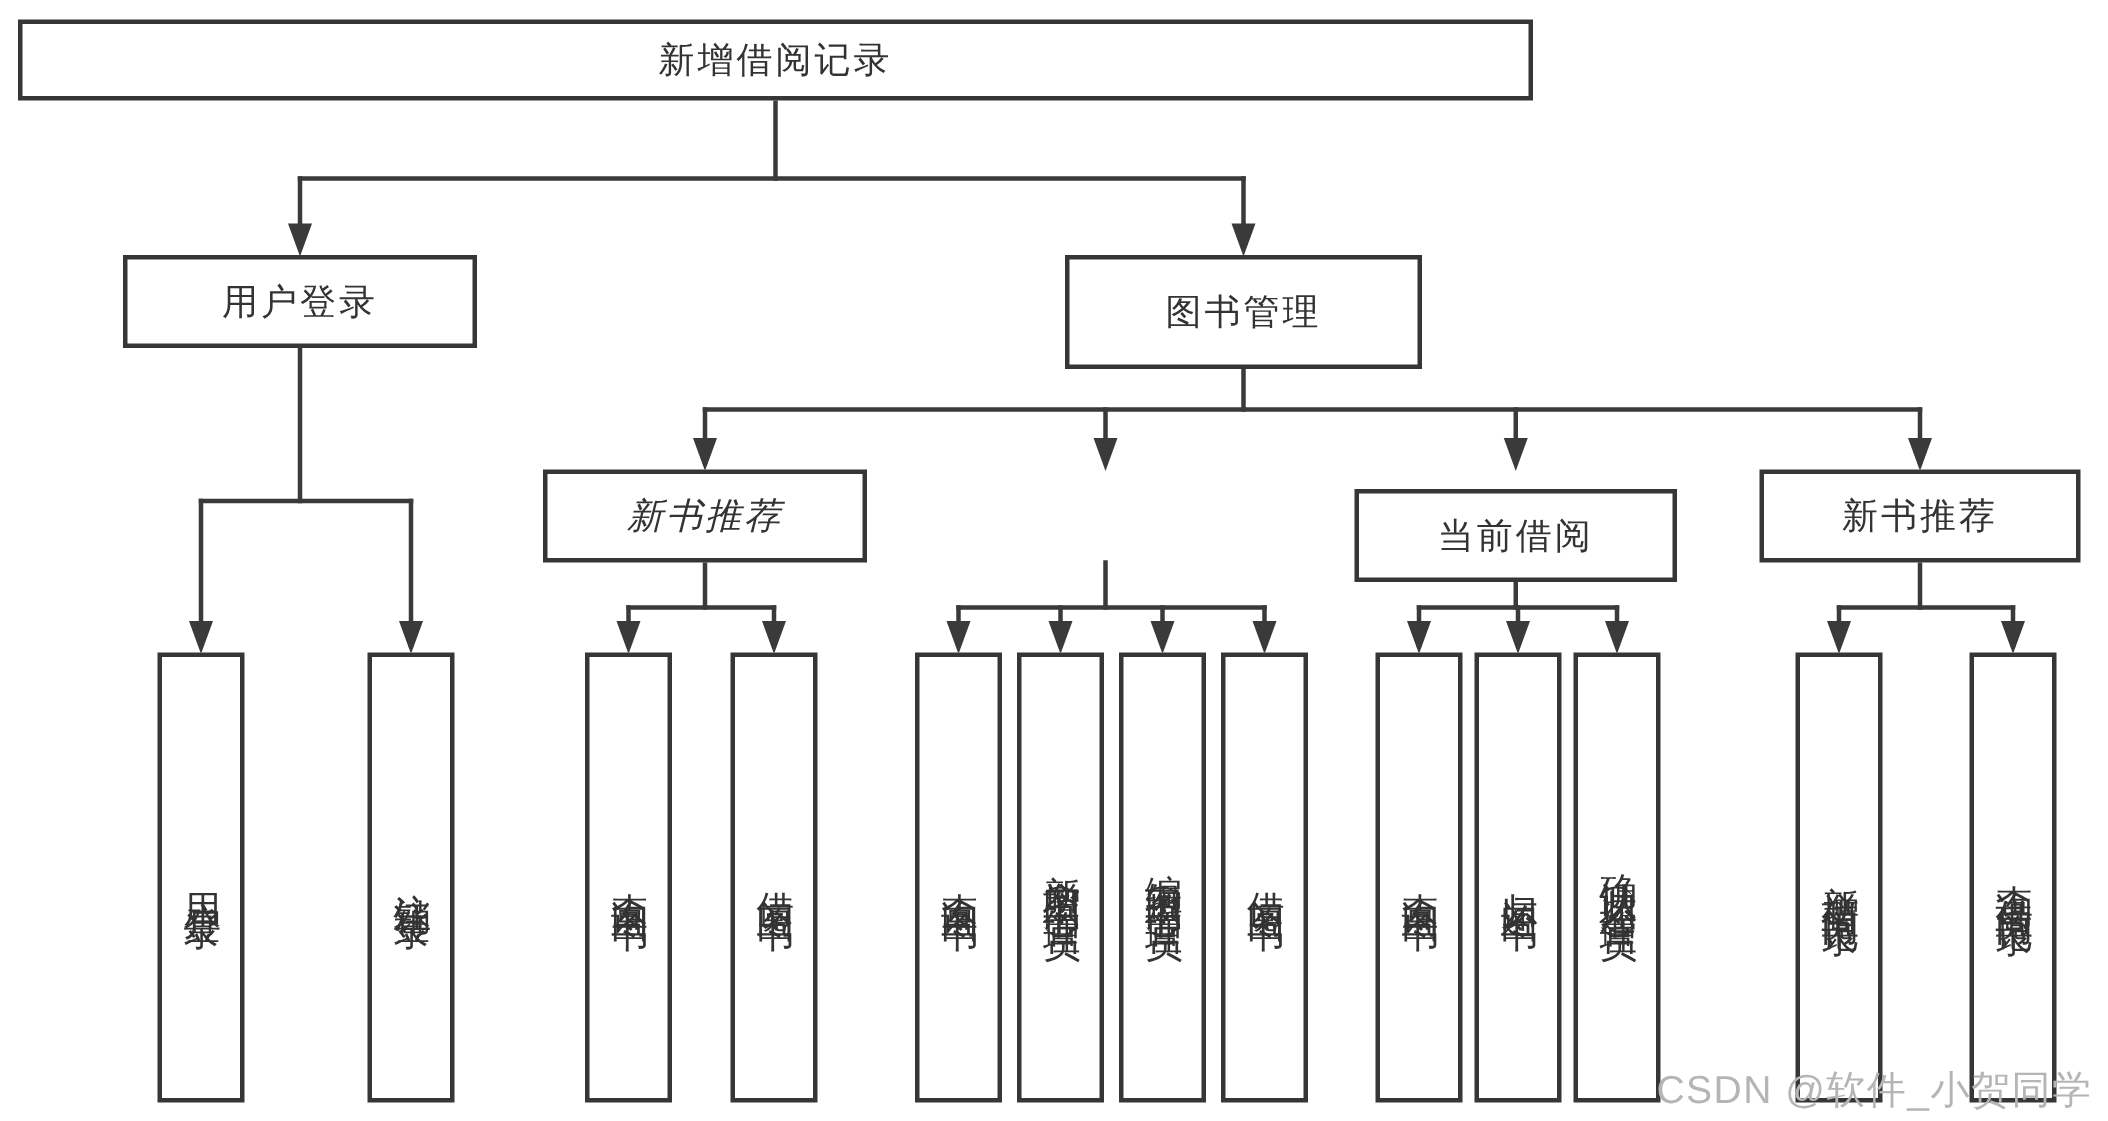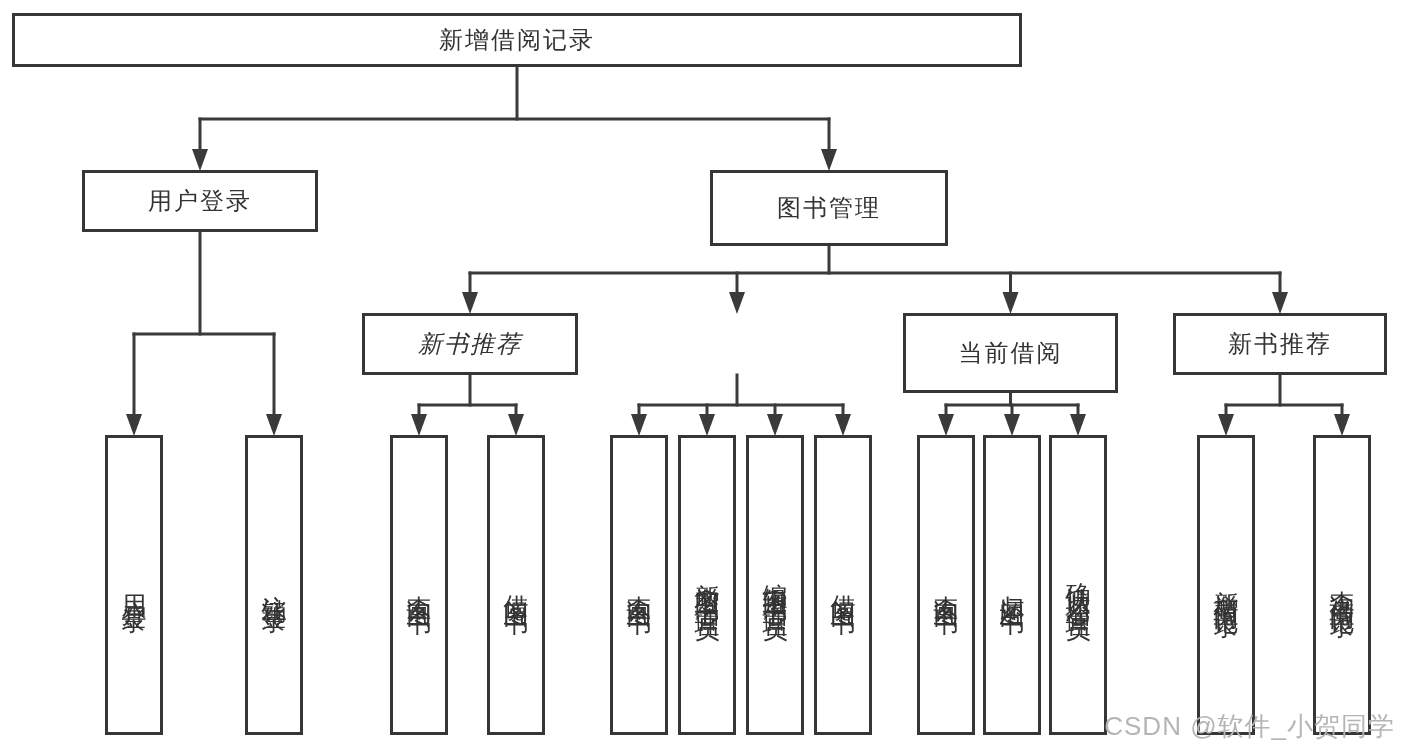--- a/index.html
+++ b/index.html
@@ -121,21 +121,21 @@
   <div class="box" style="left:82px;top:170px;width:236px;height:62px;">
     <span class="hlabel">用户登录</span>
   </div>
   <div class="box" style="left:710px;top:170px;width:238px;height:76px;">
     <span class="hlabel">图书管理</span>
   </div>
 
   <div class="box" style="left:362px;top:313px;width:216px;height:62px;font-style:italic;">
     <span class="hlabel">新书推荐</span>
   </div>
-  <div class="box" style="left:903px;top:313px;width:215px;height:80px;">
+  <div class="box" style="left:903px;top:326px;width:215px;height:62px;">
     <span class="hlabel">当前借阅</span>
   </div>
   <div class="box" style="left:1173px;top:313px;width:214px;height:62px;">
     <span class="hlabel">新书推荐</span>
   </div>
 
   <div class="box leaf" style="left:105px;top:435px;width:58px;height:300px;">
     <span class="vlabel">用户登录</span>
   </div>
   <div class="box leaf" style="left:245px;top:435px;width:58px;height:300px;">

